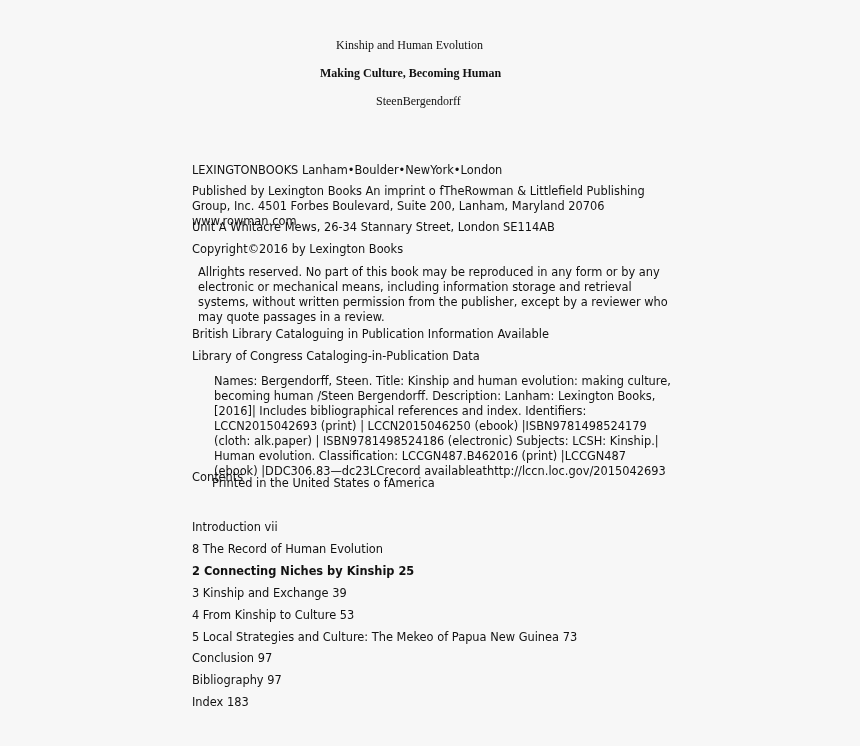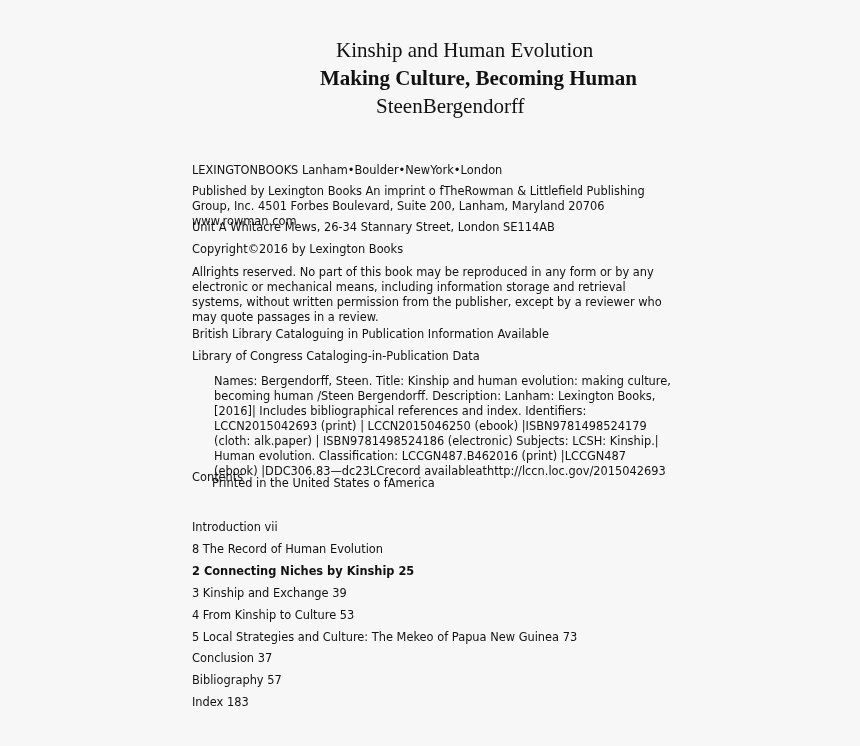--- a/index.html
+++ b/index.html
@@ -1,33 +1,33 @@
 <!DOCTYPE html>
 <html><head>
 <meta charset="utf-8">
 <style>
   html, body { margin:0; padding:0; }
   body {
     width:860px; height:746px; background:#f7f7f7; overflow:hidden;
     position:relative; color:#111;
   }
-  .serif { font-family:"Liberation Serif", "DejaVu Serif", serif; font-size:21px; position:absolute; white-space:nowrap; }
+  .serif { font-family:"Liberation Serif", "DejaVu Serif", serif; font-size:12px; position:absolute; white-space:nowrap; }
   .t1 { left:336px; top:38px; }
   .t2 { left:320px; top:66px;font-weight:bold; }
   .t3 { left:376px; top:94px; }
   .body-text {
     position:absolute; left:192px; width:480px;
     font-family:"DejaVu Sans", sans-serif; font-size:11.4px; line-height:15px;
   }
   .para { margin:0; }
   .p1 { position:absolute; top:163px; }
   .p2 { position:absolute; top:184px; }
   .p3 { position:absolute; top:220px; }
   .p4 { position:absolute; top:242px; }
-  .p5 { position:absolute; top:265px; }
+  .p5 { position:absolute; top:265px;margin-left:6px; }
   .p6 { position:absolute; top:327px; }
   .p7 { position:absolute; top:349px; }
   .p8 { position:absolute; top:374px;margin-left:22px; }
   .p9 { position:absolute; top:476px;margin-left:20px; }
   .toc { position:absolute; left:192px; font-family:"DejaVu Sans", sans-serif; font-size:11.4px; white-space:nowrap; }
 </style>
 </head>
 <body>
 
 <div>
@@ -49,16 +49,16 @@
 </div>
 
 <div>
   <div class="toc" style="top:470px;text-align:center;">Contents</div>
   <div class="toc" style="top:520px;">Introduction vii</div>
   <div class="toc" style="top:542px;">8 The Record of Human Evolution</div>
   <div class="toc" style="top:564px;font-weight:bold;">2 Connecting Niches by Kinship 25</div>
   <div class="toc" style="top:586px;">3 Kinship and Exchange 39</div>
   <div class="toc" style="top:608px;">4 From Kinship to Culture 53</div>
   <div class="toc" style="top:630px;">5 Local Strategies and Culture: The Mekeo of Papua New Guinea 73</div>
-  <div class="toc" style="top:651px;">Conclusion 37</div>
-  <div class="toc" style="top:673px;">Bibliography 57</div>
+  <div class="toc" style="top:651px;">Conclusion 97</div>
+  <div class="toc" style="top:673px;">Bibliography 97</div>
   <div class="toc" style="top:695px;">Index 183</div>
 </div>
 
 </body></html>

